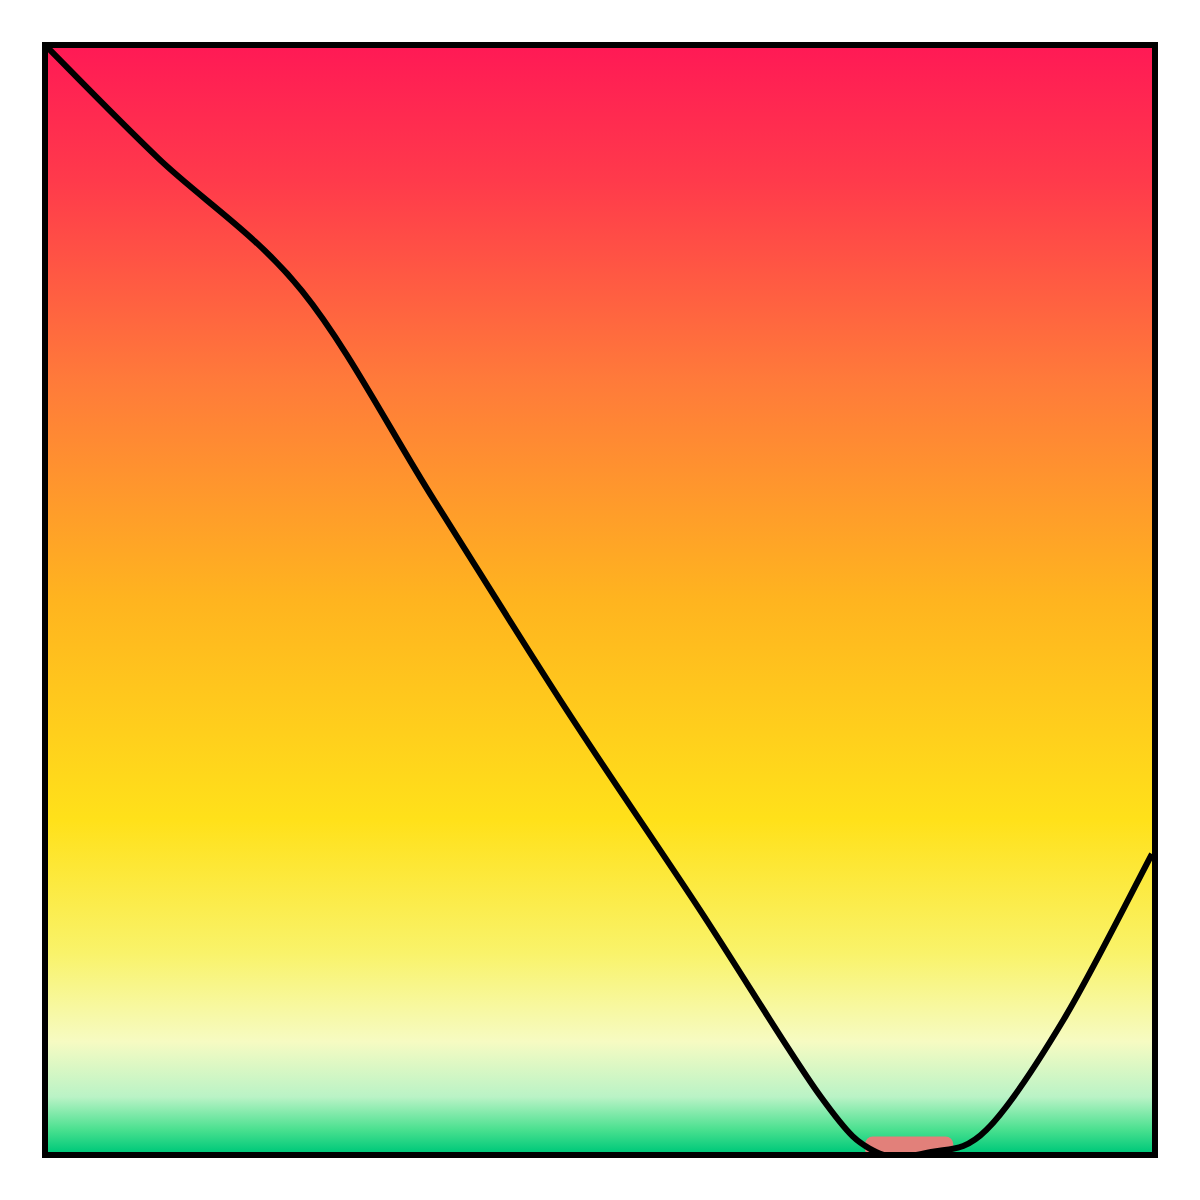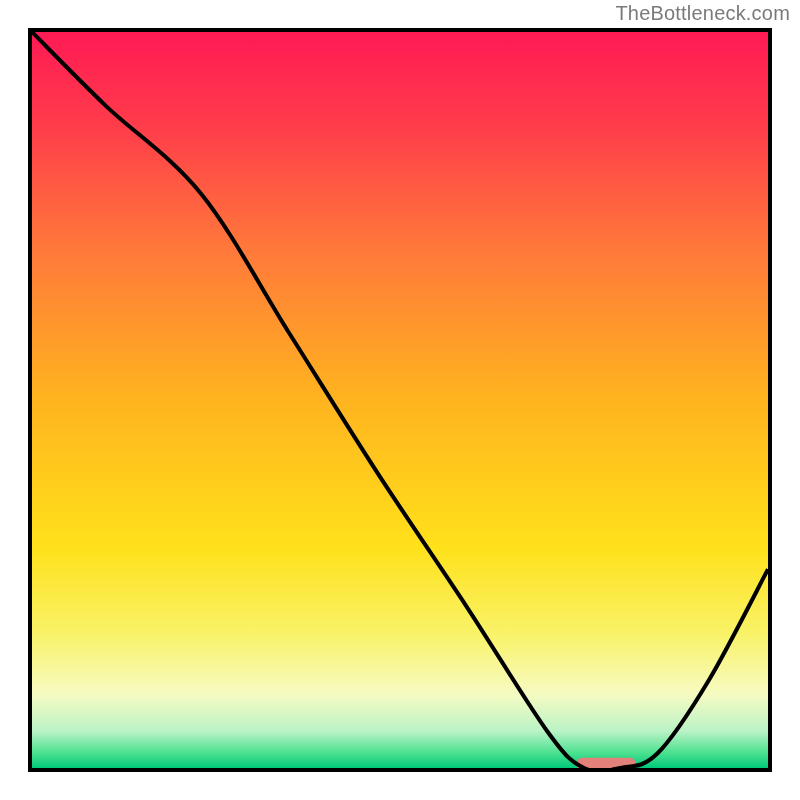--- a/index.html
+++ b/index.html
@@ -42,21 +42,20 @@
     position: absolute;
     inset: 0;
     width: 100%;
     height: 100%;
   }
 </style>
 </head>
 <body>
 
 <div class="wrap">
-  <div class="attribution">TheBottleneck.com</div>
 
   <div class="plot-box">
     <svg class="gradient-bg" viewBox="0 0 100 100" preserveAspectRatio="none">
       <defs>
         <linearGradient id="bg-grad" x1="0" y1="0" x2="0" y2="1">
             <stop offset="0%" stop-color="#ff1a55"></stop>
             <stop offset="12%" stop-color="#ff3a4b"></stop>
             <stop offset="30%" stop-color="#ff7a3a"></stop>
             <stop offset="50%" stop-color="#ffb41f"></stop>
             <stop offset="70%" stop-color="#ffe11a"></stop>

